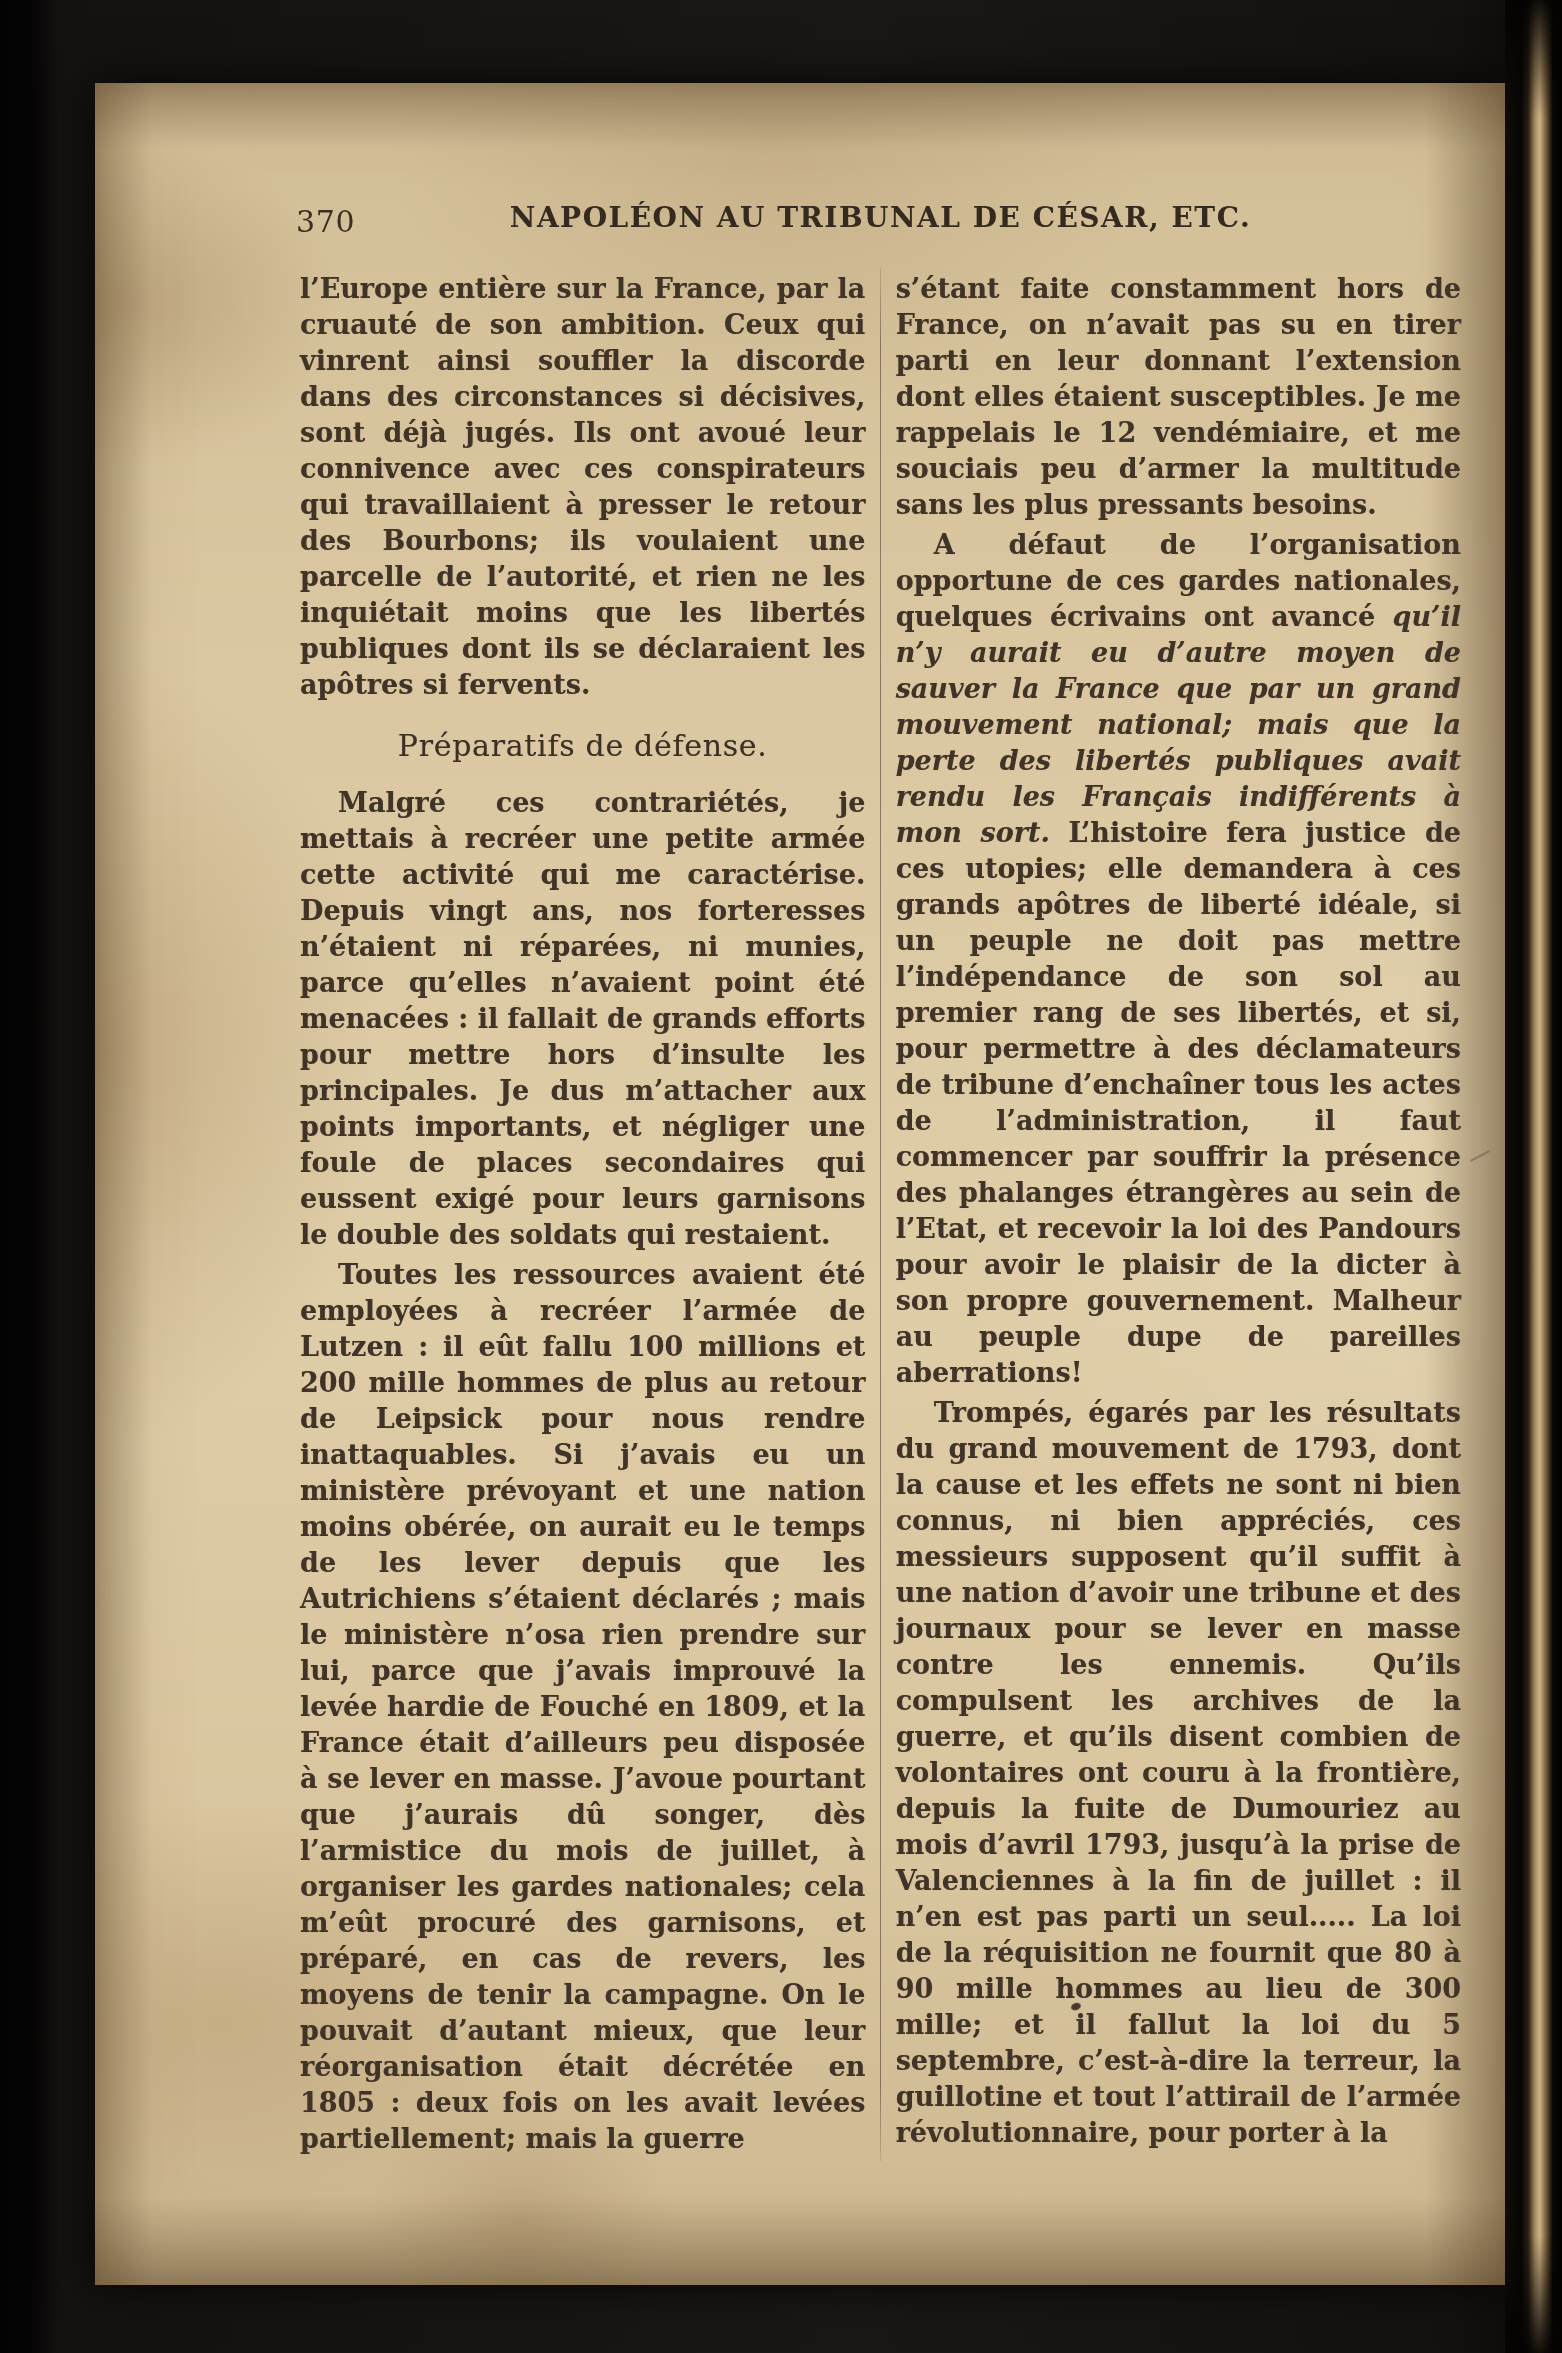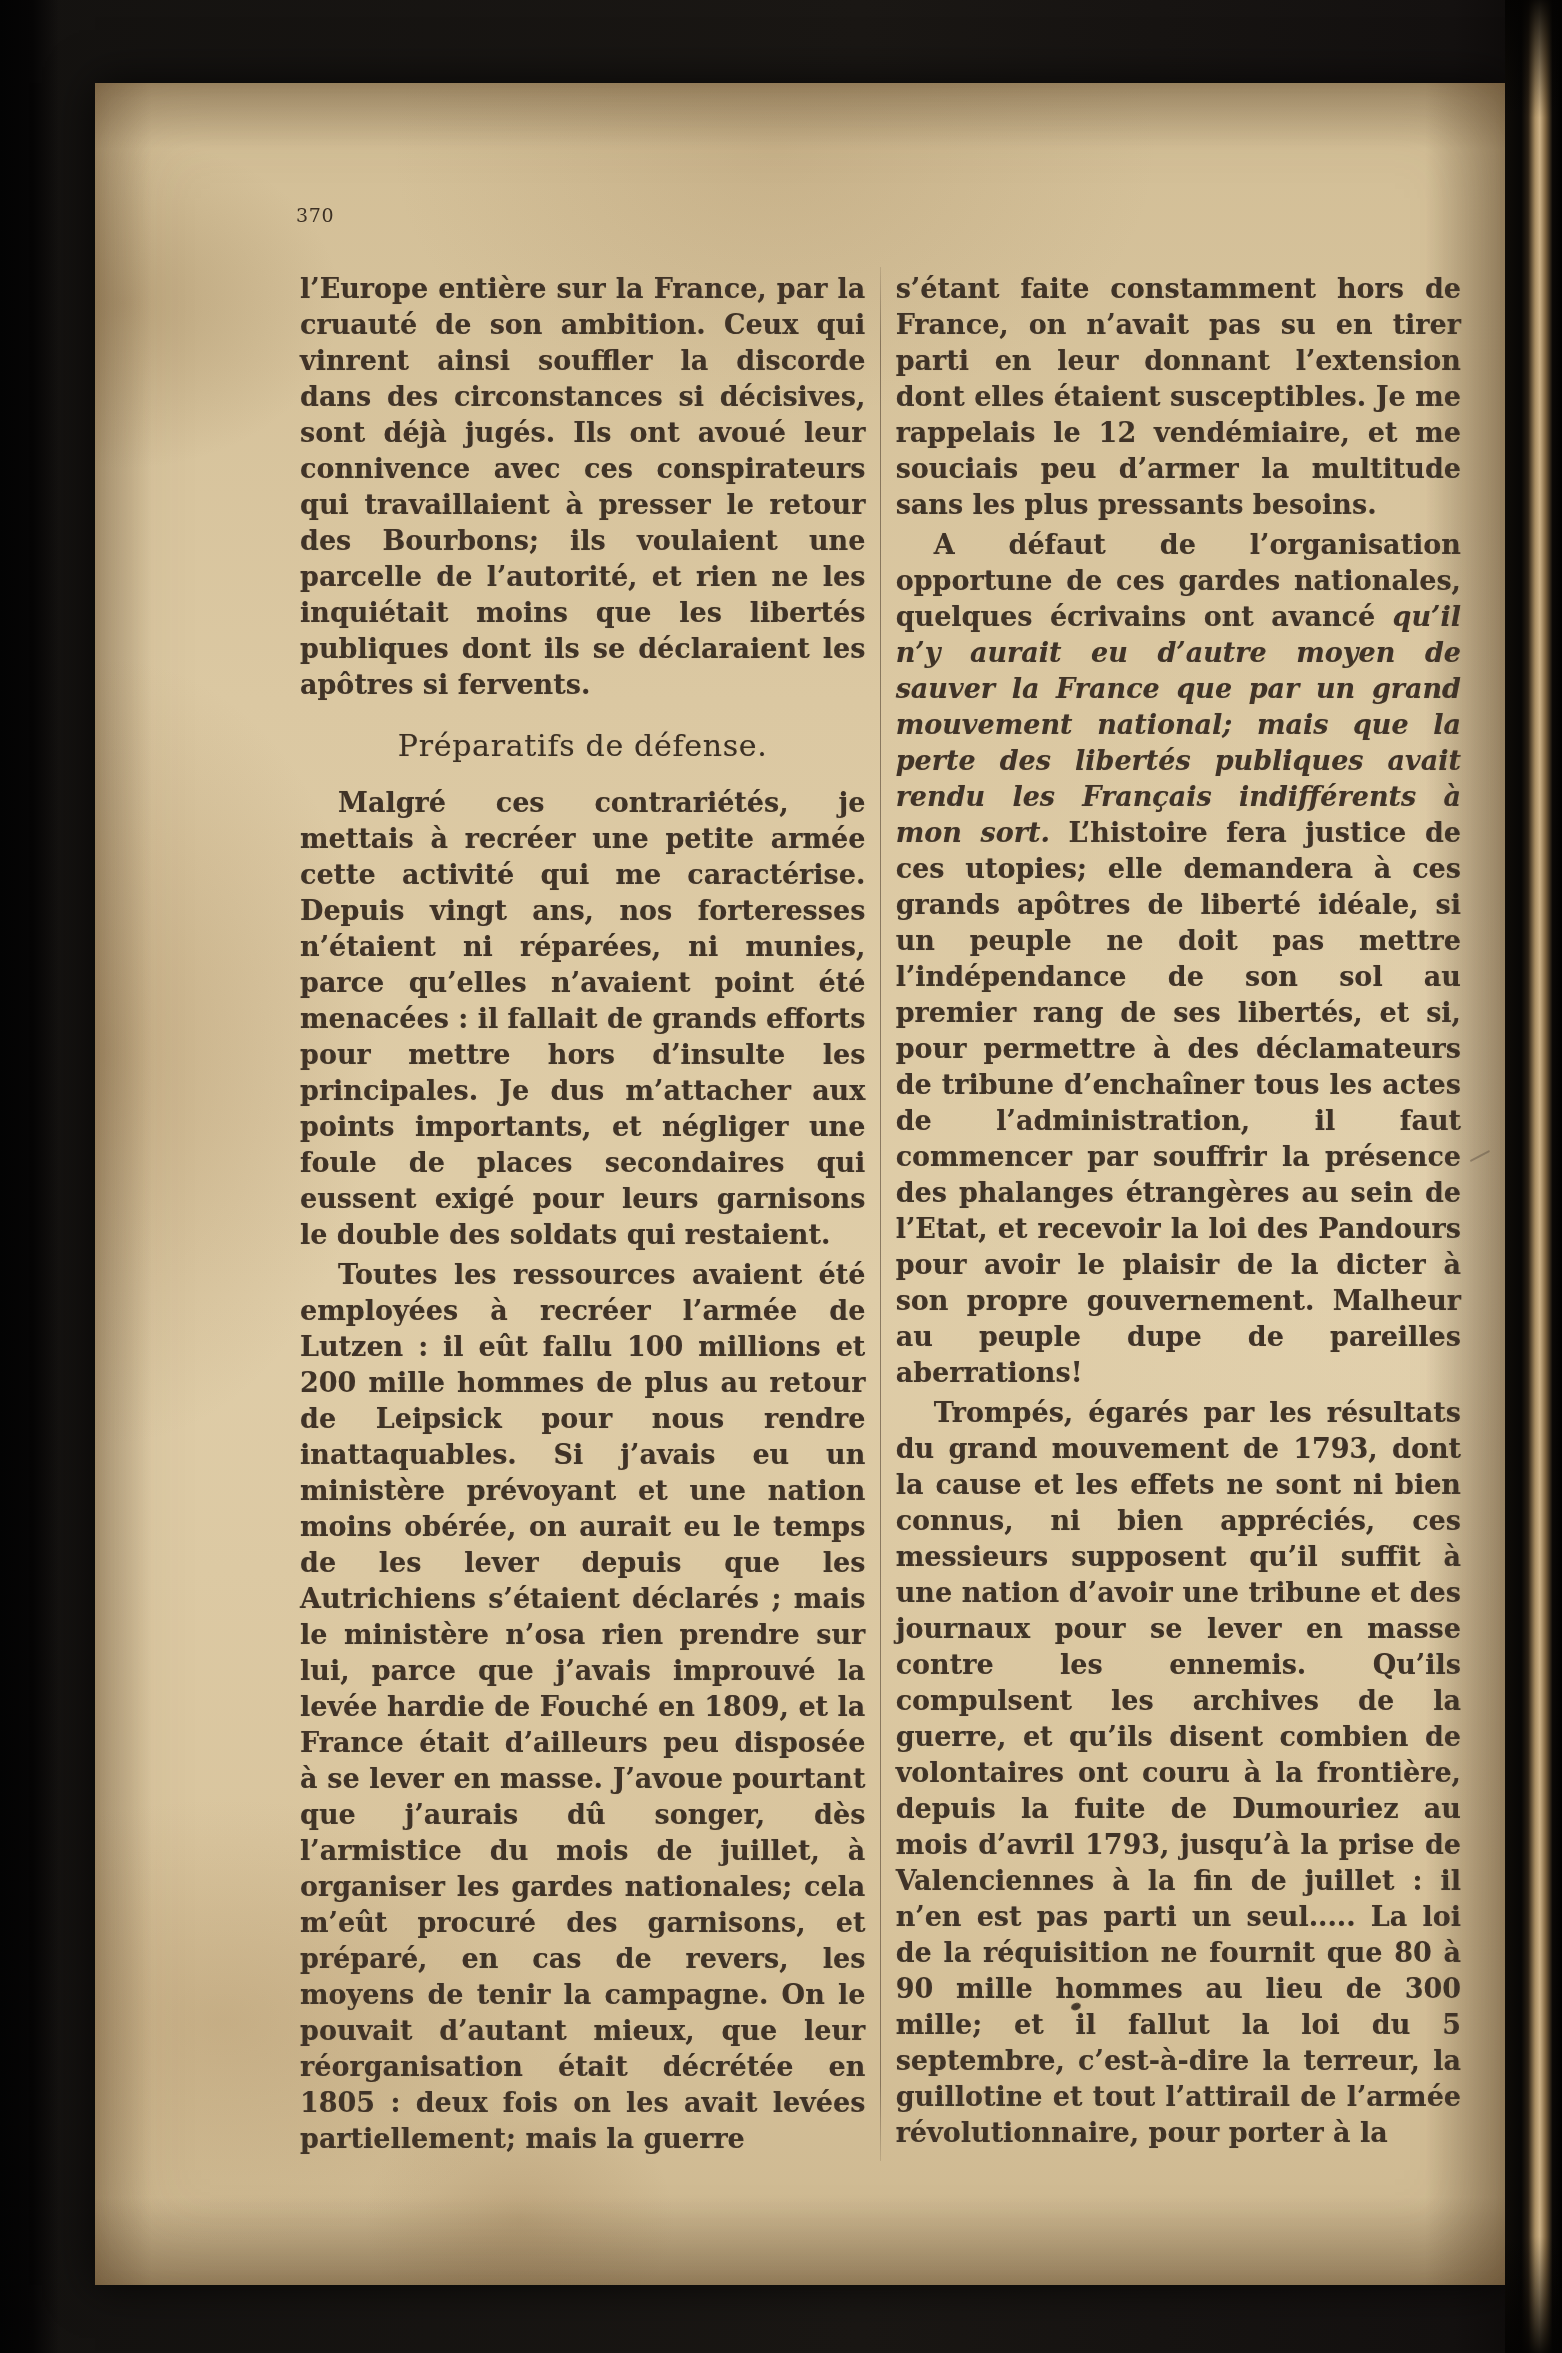--- a/index.html
+++ b/index.html
@@ -57,21 +57,21 @@
     position: absolute;
     left: 201px;
     top: 118px;
     width: 1169px;
     height: 38px;
   }
   .page-number {
     position: absolute;
     left: 0;
     top: 3px;
-    font-size: 19px;
+    font-size: 30px;
     letter-spacing: 0.7px;
     color: #3c3024;
   }
   .running-title {
     position: absolute;
     left: 0;
     right: 0;
     top: 0;
     text-align: center;
     font-size: 28px;
@@ -141,20 +141,21 @@
 <body>
 
 <div class="scene">
 
   <div class="spine-shadow"></div>
 
   <div class="page">
 
     <div class="page-header">
       <span class="page-number">370</span>
+      <span class="running-title">NAPOLÉON AU TRIBUNAL DE CÉSAR, ETC.</span>
     </div>
 
     <div class="columns">
 
       <div class="col">
         <p class="noindent">l’Europe entière sur la France, par la cruauté de son ambition. Ceux qui vinrent ainsi souffler la discorde dans des circonstances si décisives, sont déjà jugés. Ils ont avoué leur connivence avec ces conspirateurs qui travaillaient à presser le retour des Bourbons; ils voulaient une parcelle de l’autorité, et rien ne les inquiétait moins que les libertés publiques dont ils se déclaraient les apôtres si fervents.</p>
         <h3 class="section-heading">Préparatifs de défense.</h3>
         <p>Malgré ces contrariétés, je mettais à recréer une petite armée cette activité qui me caractérise. Depuis vingt ans, nos forteresses n’étaient ni réparées, ni munies, parce qu’elles n’avaient point été menacées : il fallait de grands efforts pour mettre hors d’insulte les principales. Je dus m’attacher aux points importants, et négliger une foule de places secondaires qui eussent exigé pour leurs garnisons le double des soldats qui restaient.</p>
         <p>Toutes les ressources avaient été employées à recréer l’armée de Lutzen : il eût fallu 100 millions et 200 mille hommes de plus au retour de Leipsick pour nous rendre inattaquables. Si j’avais eu un ministère prévoyant et une nation moins obérée, on aurait eu le temps de les lever depuis que les Autrichiens s’étaient déclarés ; mais le ministère n’osa rien prendre sur lui, parce que j’avais improuvé la levée hardie de Fouché en 1809, et la France était d’ailleurs peu disposée à se lever en masse. J’avoue pourtant que j’aurais dû songer, dès l’armistice du mois de juillet, à organiser les gardes nationales; cela m’eût procuré des garnisons, et préparé, en cas de revers, les moyens de tenir la campagne. On le pouvait d’autant mieux, que leur réorganisation était décrétée en 1805 : deux fois on les avait levées partiellement; mais la guerre</p>
       </div>

